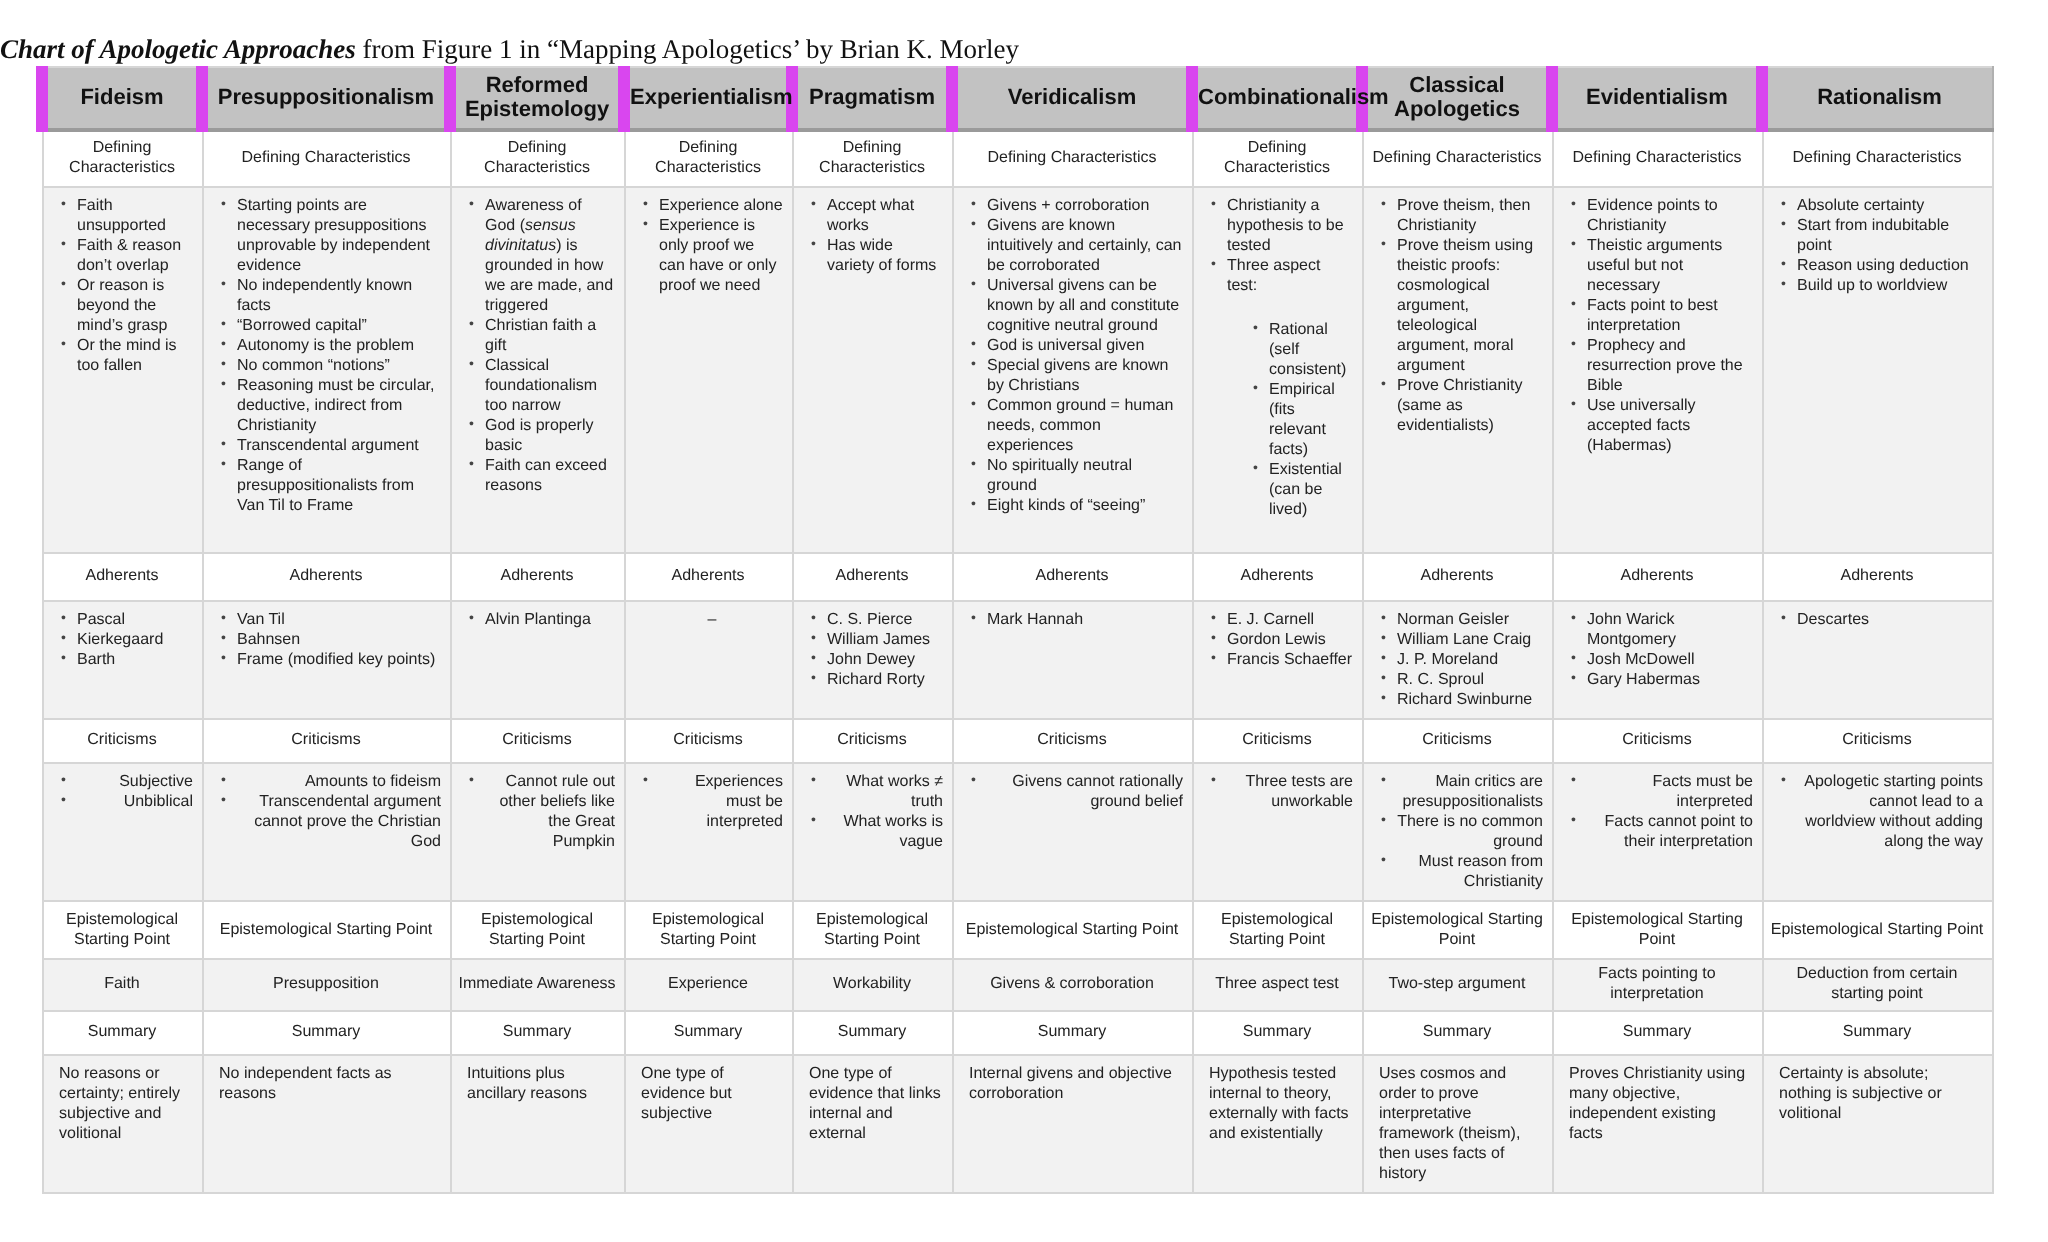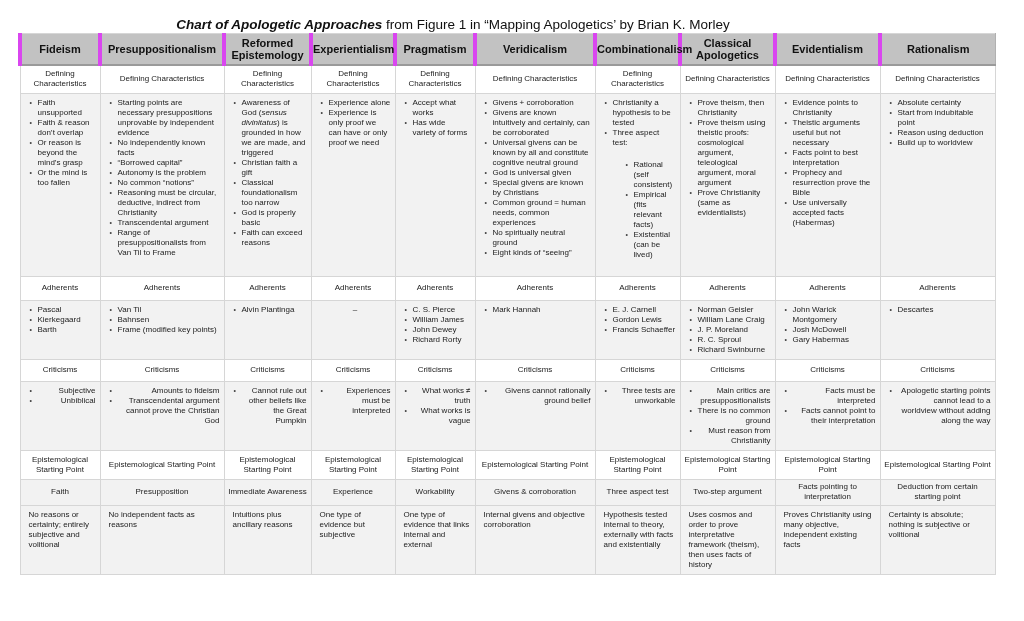--- a/index.html
+++ b/index.html
@@ -1,26 +1,26 @@
 <!DOCTYPE html>
 <html><head>
 <meta charset="utf-8">
 <style>
   html, body { margin: 0; padding: 0; background: #ffffff; }
   body { width: 1024px; height: 621px; position: relative; overflow: hidden;
          font-family: "Liberation Sans", sans-serif; color: #1a1a1a; }
-  .title { position: absolute; top: 17px; left: 0; width: 906px; text-align: center;
-           font-size: 13.5px; line-height: 16px; color: #111; }
+  .title { position: absolute; top: 17px; left: 0; width: 906px; text-align: left;
+           font-size: 13.5px; line-height: 16px; color: #111; font-family: Liberation Serif, serif; }
   .title b { font-style: italic; font-weight: bold; }
   table { position: absolute; top: 33px; left: 18px; width: 975px;
           border-collapse: collapse; table-layout: fixed; }
   td, th { border: 1px solid #d6d6d6; vertical-align: top; padding: 0; }
   th { background: #c2c2c2; font-size: 11px; font-weight: bold; text-align: center;
        vertical-align: middle; height: 30px; line-height: 12px; border-bottom: 2px solid #9a9a9a;
-       border-left: 4px solid #d946ef; border-right: 1px solid #b0b0b0; color: #111; }
+       border-left: 6px solid #d946ef; border-right: 1px solid #b0b0b0; color: #111; }
   tr.label td { background: #ffffff; text-align: center; font-size: 8px; line-height: 10px;
                 vertical-align: middle; padding: 2px 3px; color: #222; }
   tr.content td { background: #f2f2f2; font-size: 8px; line-height: 10px; padding: 4px 4px 4px 8px; color: #222; }
   tr.center td { background: #f2f2f2; text-align: center; font-size: 8px; line-height: 10px;
                  vertical-align: middle; padding: 2px 3px; color: #222; }
   ul { list-style: none; margin: 0; padding: 0; }
   li { position: relative; padding-left: 9px; }
   li::before { content: "\2022"; position: absolute; left: 1px; top: 0; font-size: 7px; color: #444; }
   ul.sub { margin: 12px; }
   ul.sub li { padding-left: 9px; }
@@ -339,20 +339,32 @@
       <td>Immediate Awareness</td>
       <td>Experience</td>
       <td>Workability</td>
       <td>Givens &amp; corroboration</td>
       <td>Three aspect test</td>
       <td>Two-step argument</td>
       <td>Facts pointing to interpretation</td>
       <td>Deduction from certain starting point</td>
     </tr>
 
+    <tr class="label r-sum">
+      <td>Summary</td>
+      <td>Summary</td>
+      <td>Summary</td>
+      <td>Summary</td>
+      <td>Summary</td>
+      <td>Summary</td>
+      <td>Summary</td>
+      <td>Summary</td>
+      <td>Summary</td>
+      <td>Summary</td>
+    </tr>
     <tr class="content r-sumc">
       <td>No reasons or certainty; entirely subjective and volitional</td>
       <td>No independent facts as reasons</td>
       <td>Intuitions plus ancillary reasons</td>
       <td>One type of evidence but subjective</td>
       <td>One type of evidence that links internal and external</td>
       <td>Internal givens and objective corroboration</td>
       <td>Hypothesis tested internal to theory, externally with facts and existentially</td>
       <td>Uses cosmos and order to prove interpretative framework (theism), then uses facts of history</td>
       <td>Proves Christianity using many objective, independent existing facts</td>

